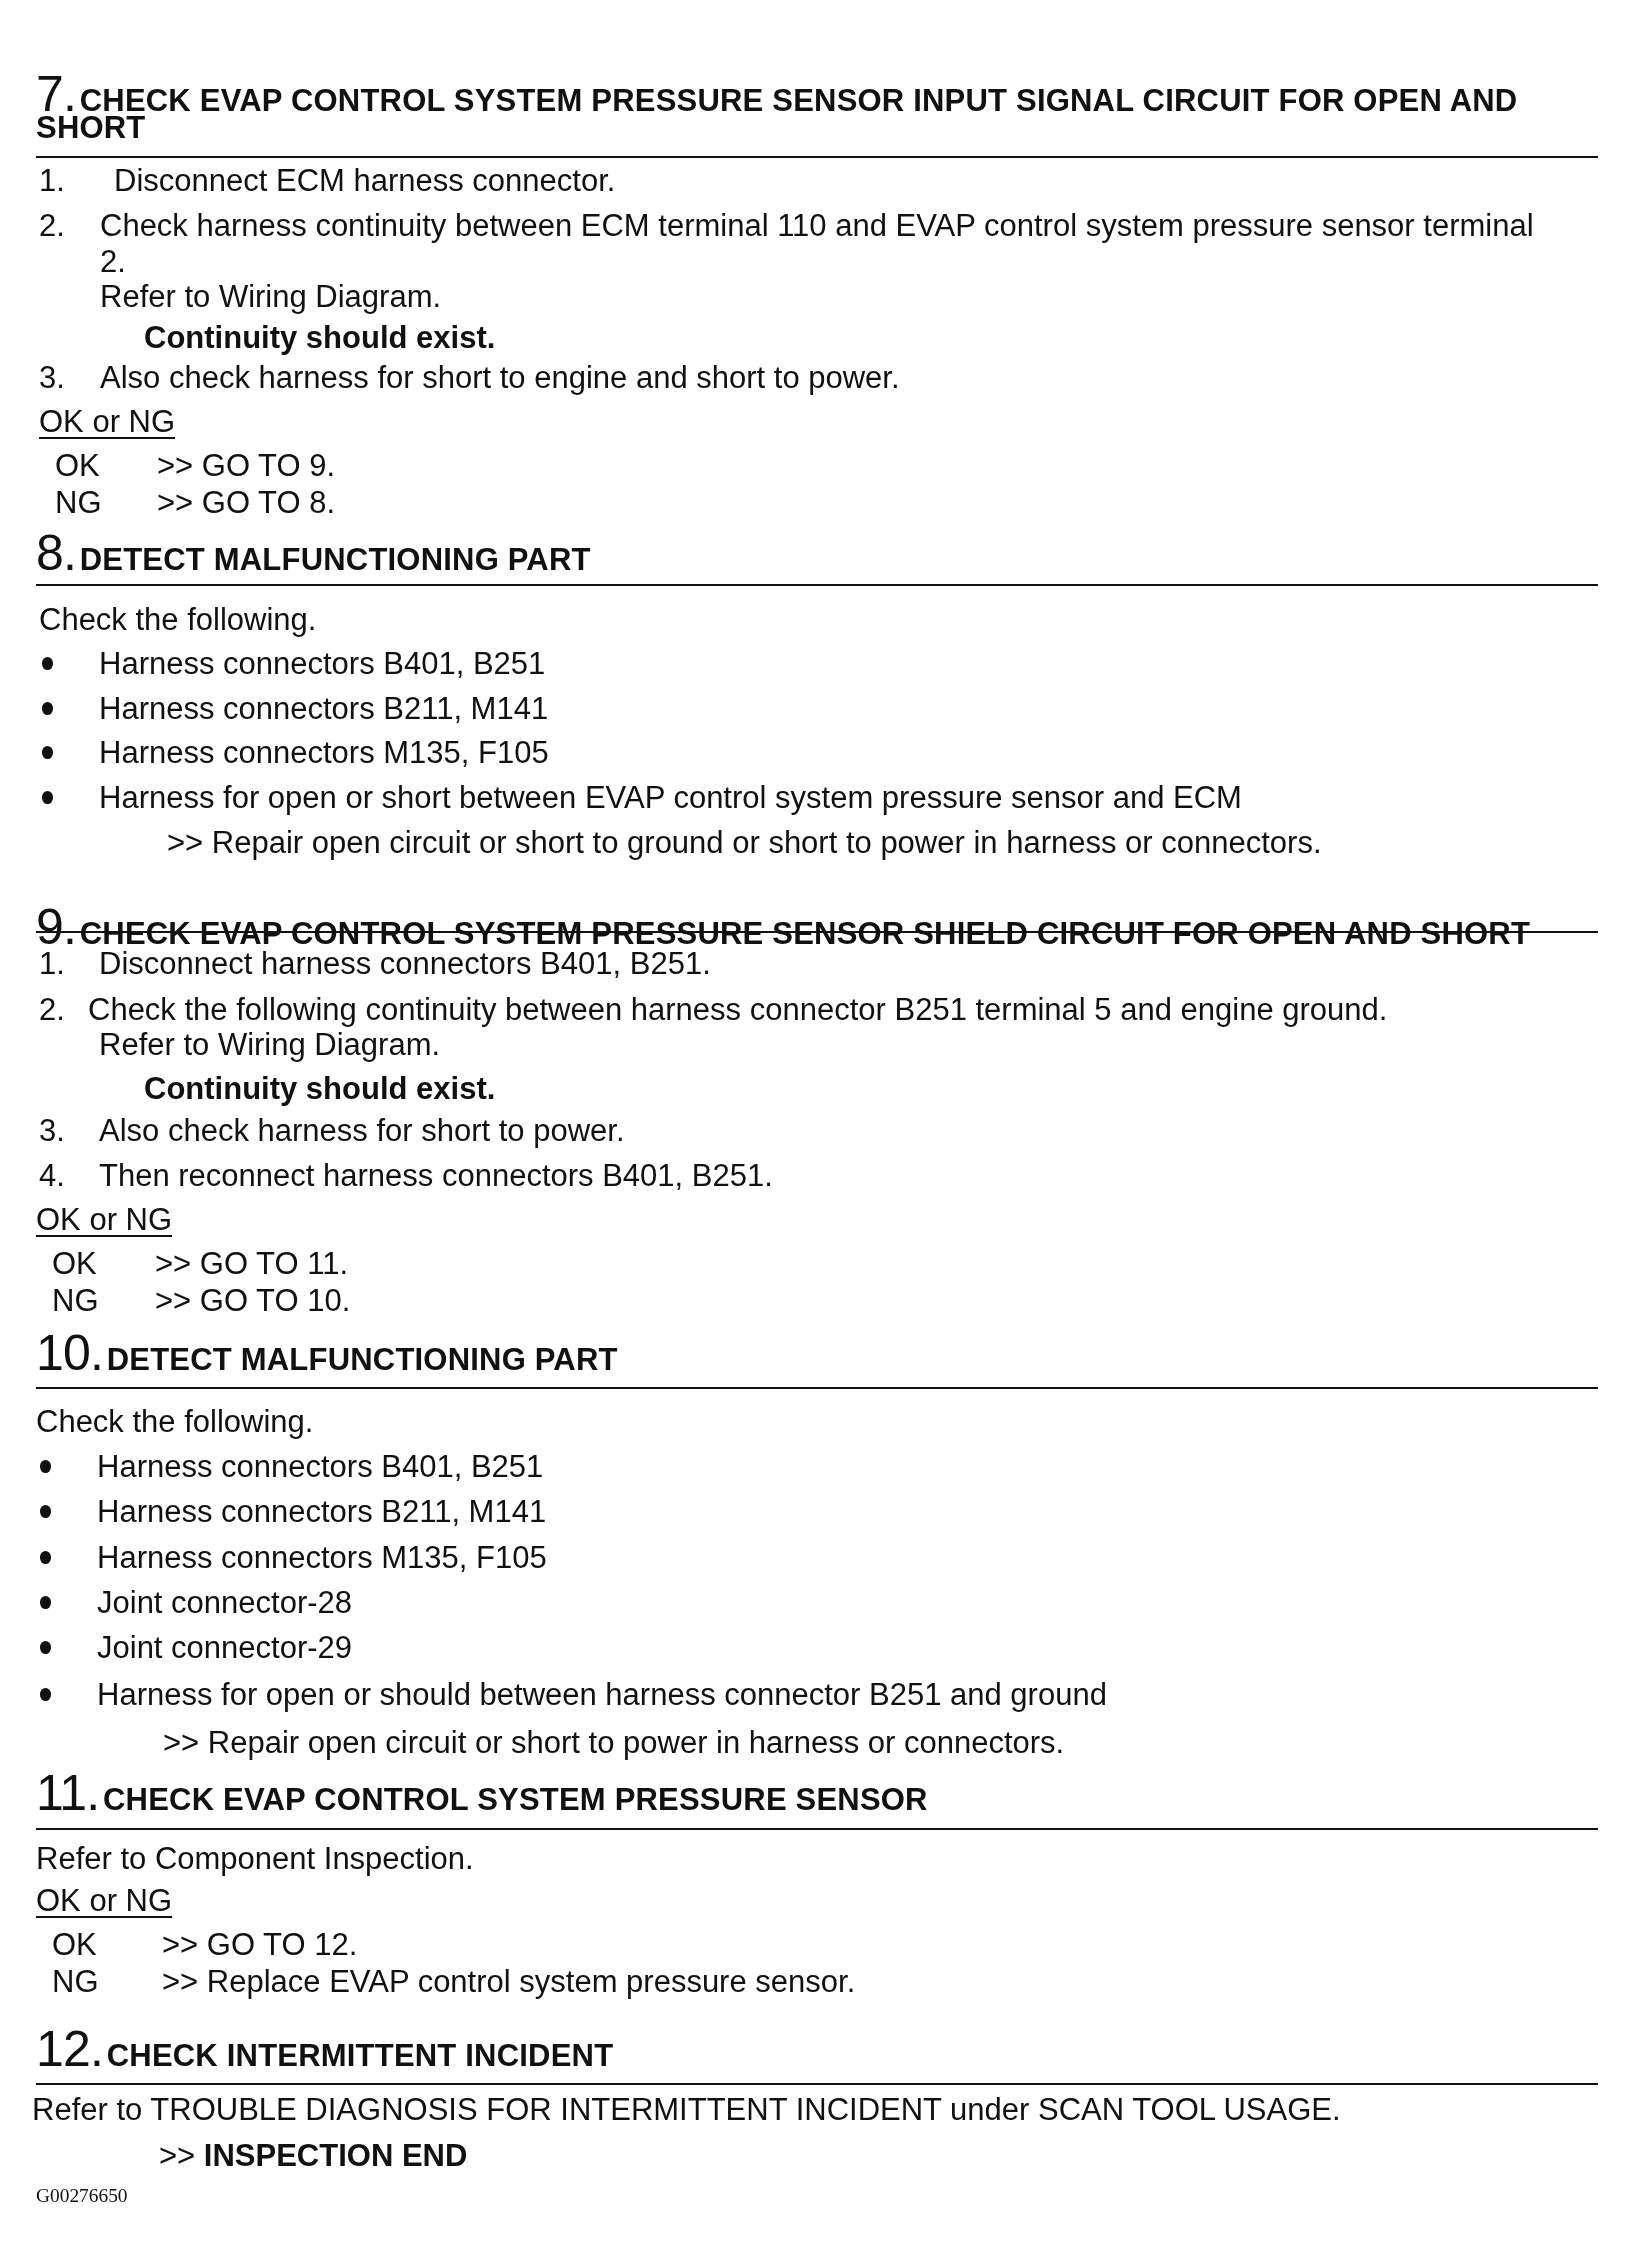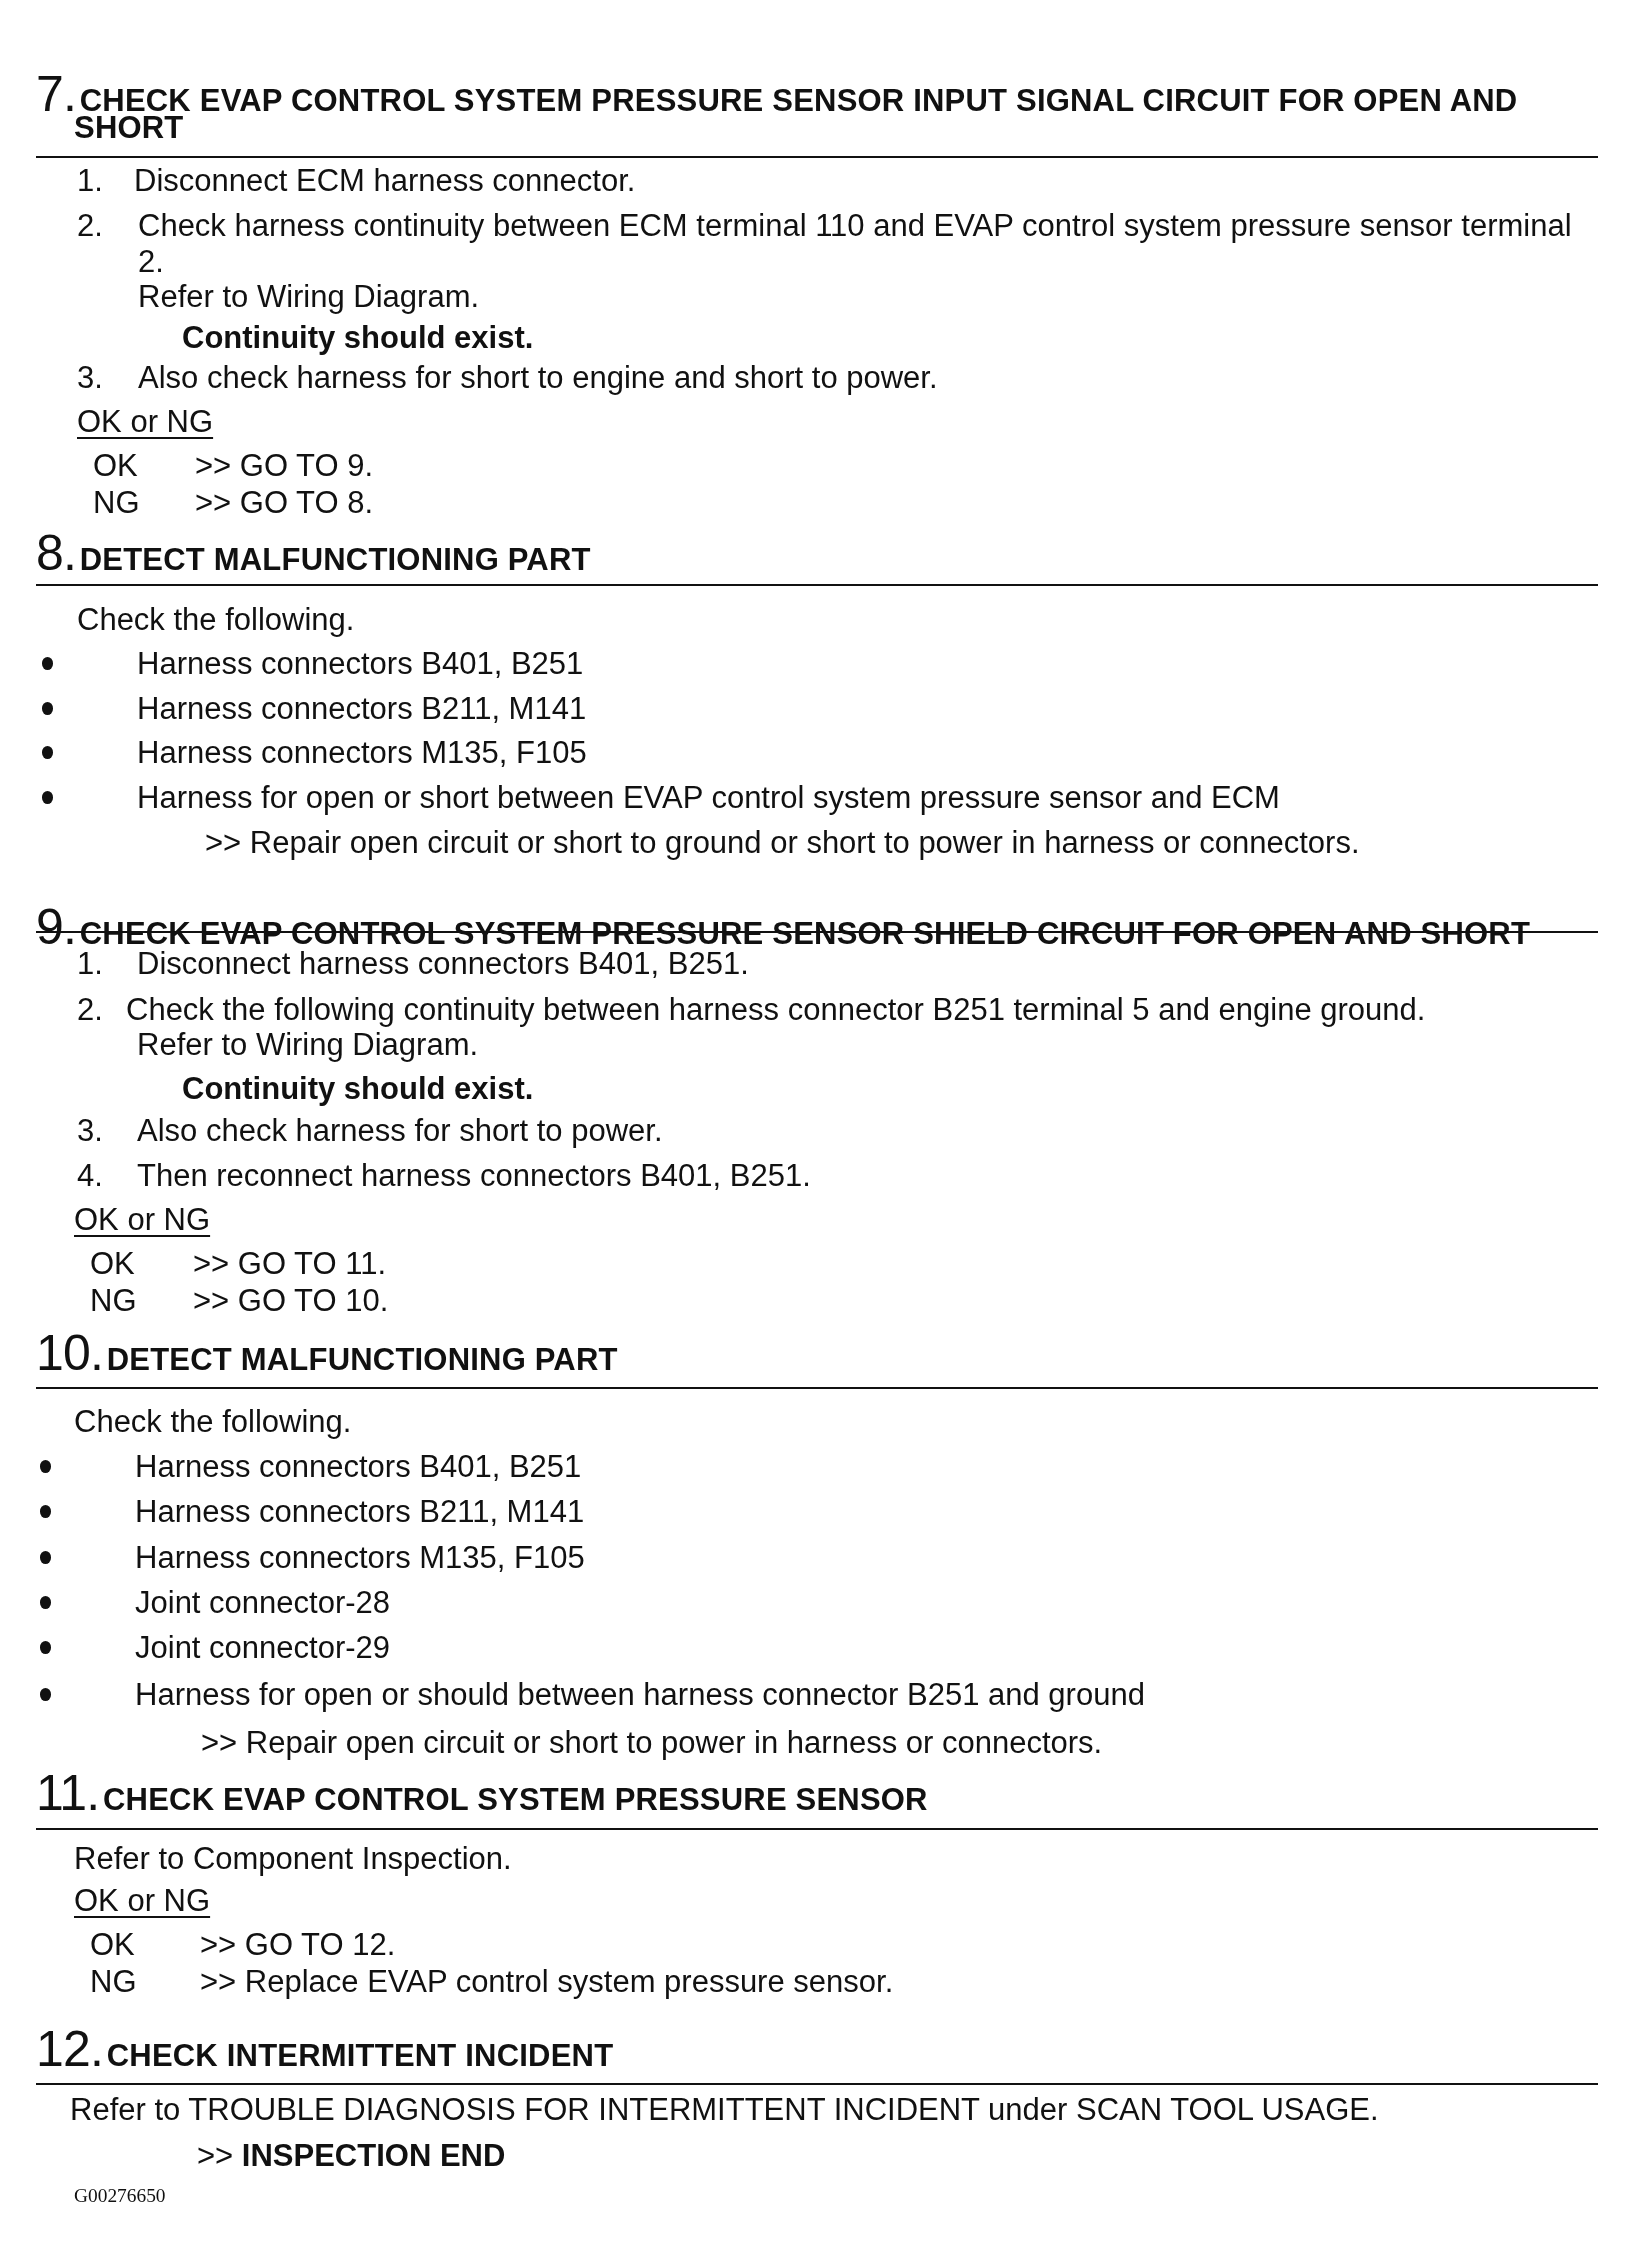--- a/index.html
+++ b/index.html
@@ -1,20 +1,20 @@
 <!DOCTYPE html>
 <html style="font-size:13px"><head>
 <meta charset="utf-8">
 <style>
   html, body { margin: 0; padding: 0; background: #ffffff; }
   body {
     width: 1632px; height: 2261px; position: relative; overflow: hidden;
     font-family: "Liberation Sans", sans-serif; color: #111111;
   }
-  .abs { position: absolute; white-space: nowrap; margin-left: 38px; }
+  .abs { position: absolute; white-space: nowrap; }
   .step-head { position: absolute; left: 36px; right: 36px; }
   .step-num { font-size: 50px; font-weight: 400; letter-spacing: -0.8px; }
   .step-title { font-size: 31px; font-weight: 700; letter-spacing: 0.2px; }
   .rule { position: absolute; left: 36px; width: 1562px; height: 2.4px; background: #111; }
   .txt { font-size: 31px; line-height: 37px; }
   .bold { font-weight: 700; }
   .u { text-decoration: underline; text-underline-offset: 4.9px; text-decoration-thickness: 2.4px; }
   .bullet { position: absolute; width: 11.3px; height: 13px; border-radius: 50%; background: #111; }
   .small { font-size: 19.4px; }
 </style>
@@ -22,21 +22,21 @@
 <body>
 
 <div class="step-head" style="top:65px;">
   <span class="step-num">7.</span>
   <span class="step-title">CHECK EVAP CONTROL SYSTEM PRESSURE SENSOR INPUT SIGNAL CIRCUIT FOR OPEN AND</span>
 </div>
 <div class="abs step-title" style="left:36px; top:110px;">SHORT</div>
 <div class="rule" style="top:156px;"></div>
 
 <div class="abs txt" style="left:39px; top:162px;">1.</div>
-<div class="abs txt" style="left:96px; top:162px;">Disconnect ECM harness connector.</div>
+<div class="abs txt" style="left:114px; top:162px;">Disconnect ECM harness connector.</div>
 <div class="abs txt" style="left:39px; top:207px;">2.</div>
 <div class="abs txt" style="left:100px; top:207px;">Check harness continuity between ECM terminal 110 and EVAP control system pressure sensor terminal</div>
 <div class="abs txt" style="left:100px; top:243px;">2.</div>
 <div class="abs txt" style="left:100px; top:278px;">Refer to Wiring Diagram.</div>
 <div class="abs txt bold" style="left:144px; top:319px;">Continuity should exist.</div>
 <div class="abs txt" style="left:39px; top:359px;">3.</div>
 <div class="abs txt" style="left:100px; top:359px;">Also check harness for short to engine and short to power.</div>
 <div class="abs txt u" style="left:39px; top:403px;">OK or NG</div>
 <div class="abs txt" style="left:55px; top:447px;">OK</div>
 <div class="abs txt" style="left:157px; top:447px;">&gt;&gt; GO TO 9.</div>

